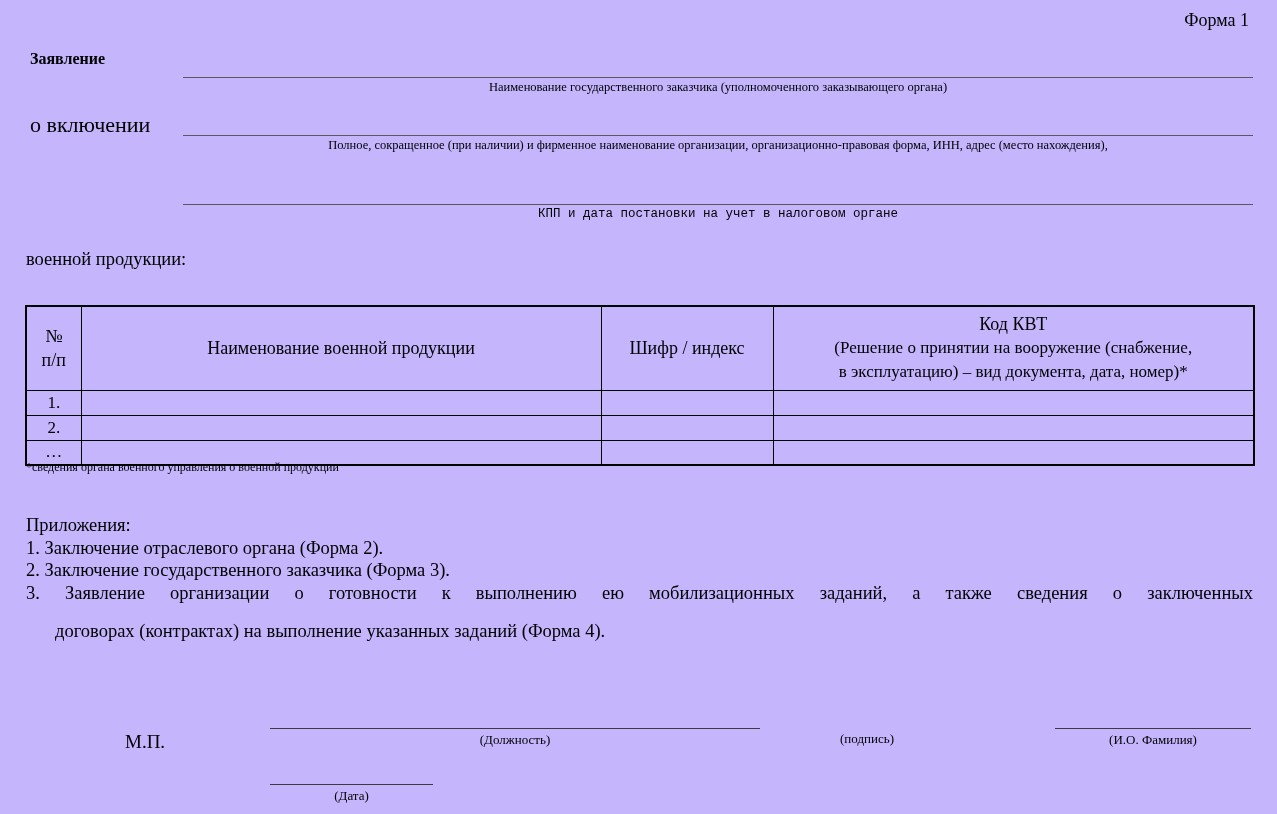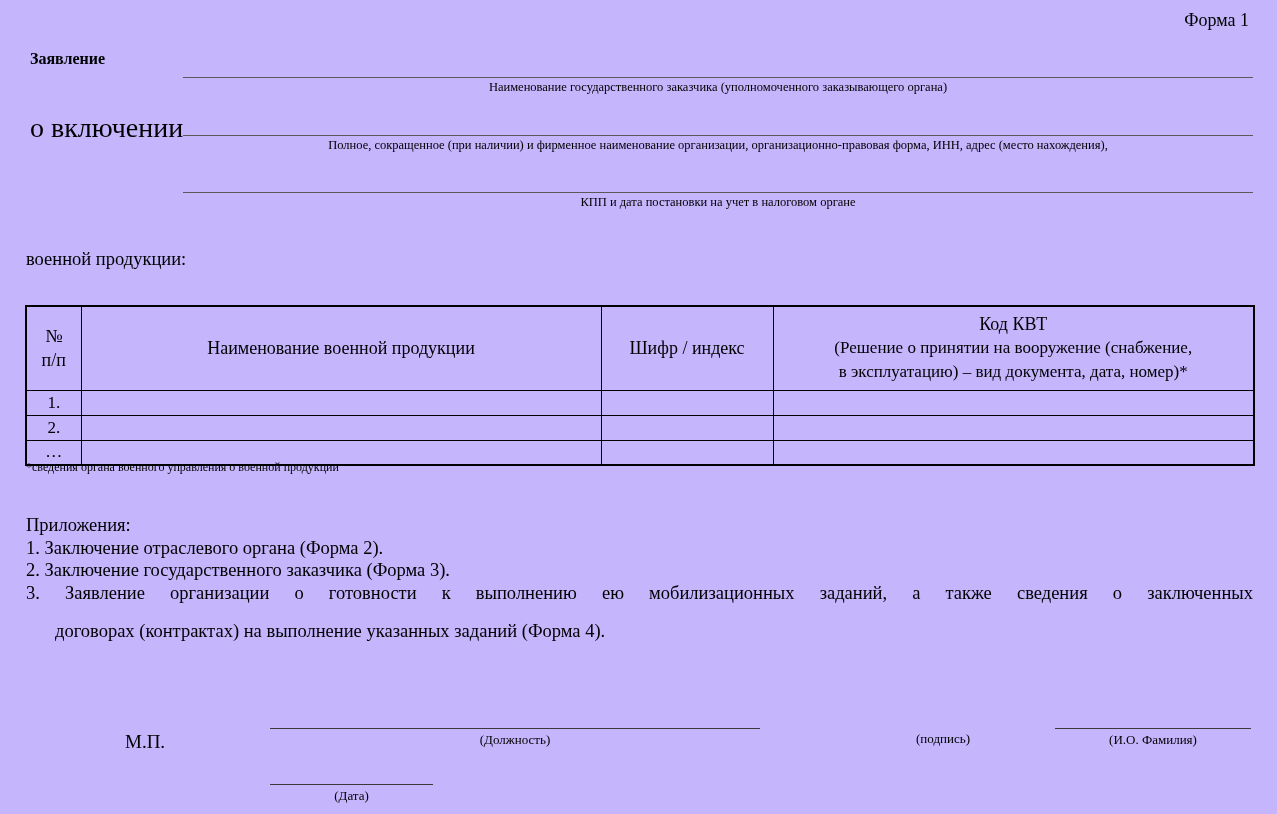--- a/index.html
+++ b/index.html
@@ -10,33 +10,33 @@
     background: #c4b5fd;
     color: #000000;
     font-family: "Liberation Serif", "DejaVu Serif", serif;
     overflow: hidden;
   }
   .abs { position: absolute; }
 
   .form-no { top: 10px; right: 28px; font-size: 18px; }
 
   .doc-title { left: 30px; top: 50px; font-size: 16px; font-weight: bold; }
-  .doc-subtitle { left: 30px; top: 112px; font-size: 28px; text-align: center; }
+  .doc-subtitle { left: 30px; top: 112px; font-size: 22px; text-align: center; }
 
   .field { left: 183px; width: 1070px; }
   .field .rule { border-top: 1px solid #595959; height: 0; }
   .field .cap {
     text-align: center;
     font-size: 12.5px;
     padding-top: 2px;
     line-height: 14px;
   }
   .field1 { top: 77px; }
   .field2 { top: 135px; }
-  .field3 { top: 192px; }
+  .field3 { top: 204px; font-family: Liberation Mono, monospace; }
 
   .intro { left: 26px; top: 247px; width: 1227px; font-size: 18.5px; line-height: 24px; }
   .jstretch { text-align: justify; text-align-last: justify; }
 
   table.main {
     position: absolute;
     left: 25px; top: 305px;
     width: 1228px;
     border-collapse: collapse;
     table-layout: fixed;
@@ -60,21 +60,21 @@
   .footnote { left: 26px; top: 460px; font-size: 12px; }
 
   .attachments { left: 26px; top: 514px; width: 1227px; font-size: 18.5px; line-height: 22.6px; }
   .attach-indent { padding-left: 29px; margin-top: 16px; }
 
   .mp { left: 125px; top: 731px; font-size: 19px; }
 
   .sigline { border-top: 1px solid #3a3a3a; height: 0; }
   .sigcap { text-align: center; font-size: 13px; padding-top: 3px; line-height: 15px; }
   .sig-position { left: 270px; top: 728px; width: 490px; }
-  .sig-sign { left: 840px; top: 731px; width: 130px; text-align: right; font-size: 13px; }
+  .sig-sign { left: 840px; top: 731px; width: 130px; text-align: left; font-size: 13px; }
   .sig-name { left: 1055px; top: 728px; width: 196px; }
   .sig-date { left: 270px; top: 784px; width: 163px; }
 </style>
 </head>
 <body>
 
 <div class="page">
 
   <div class="abs form-no">Форма 1</div>
 

